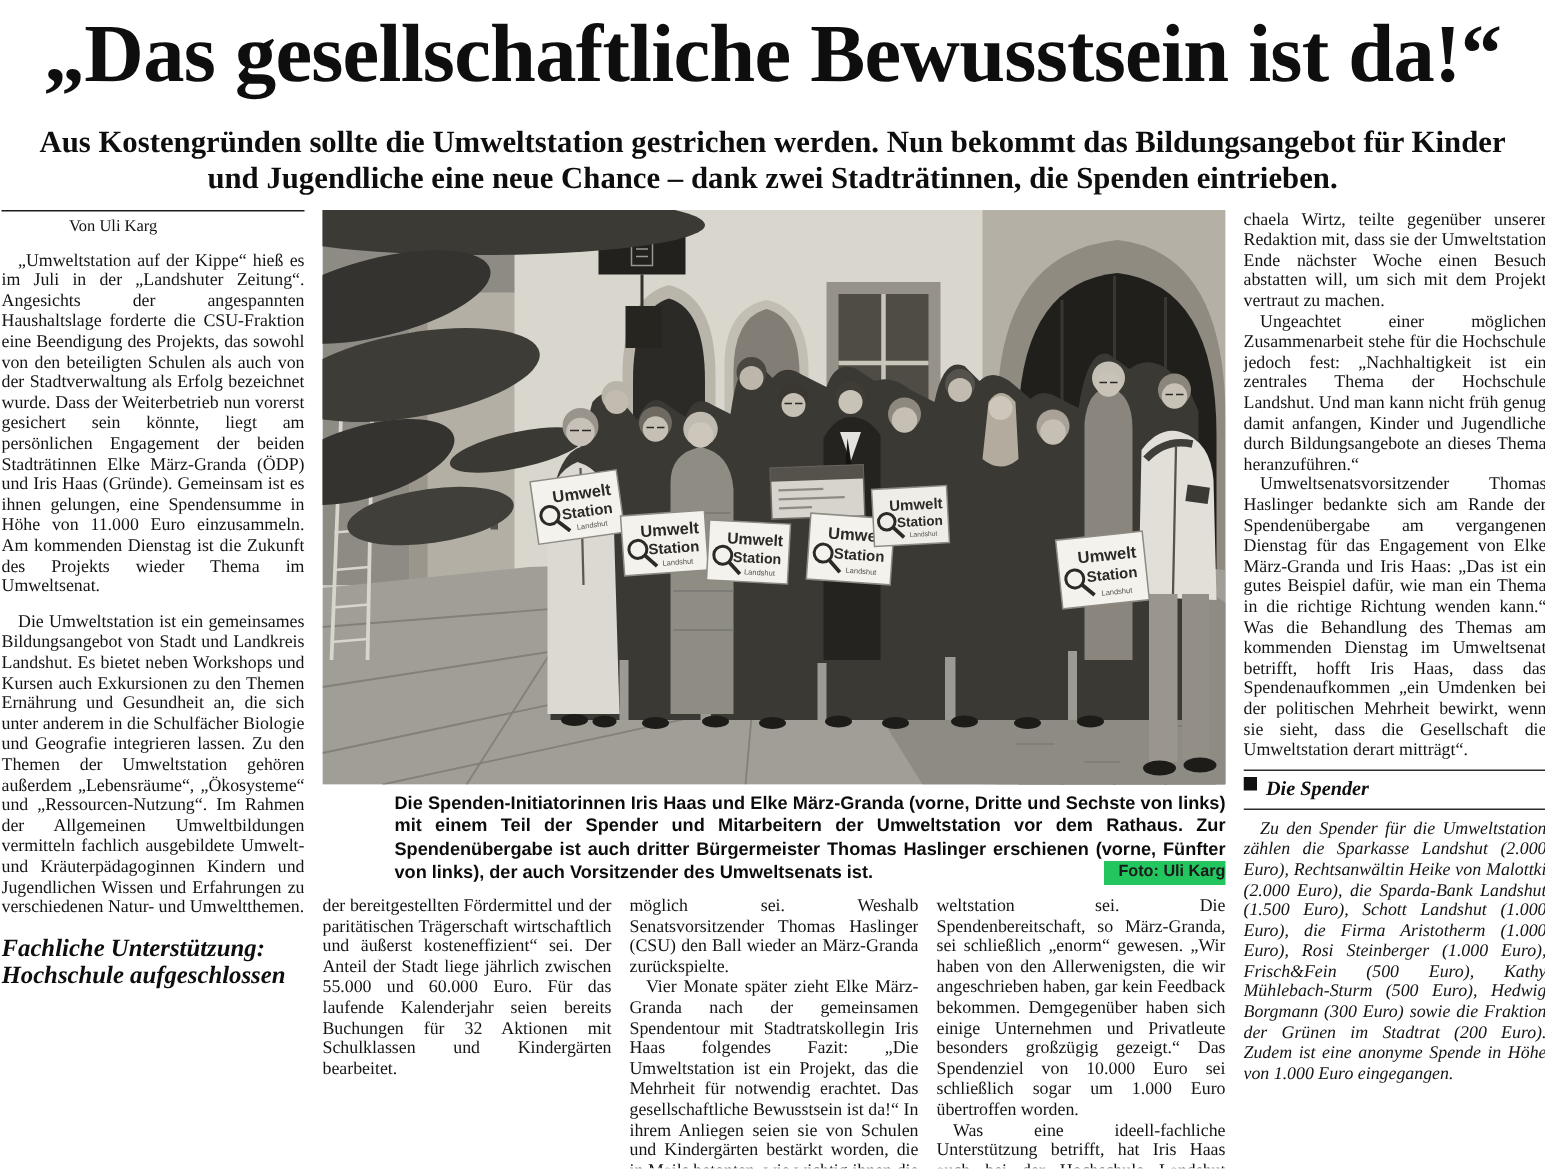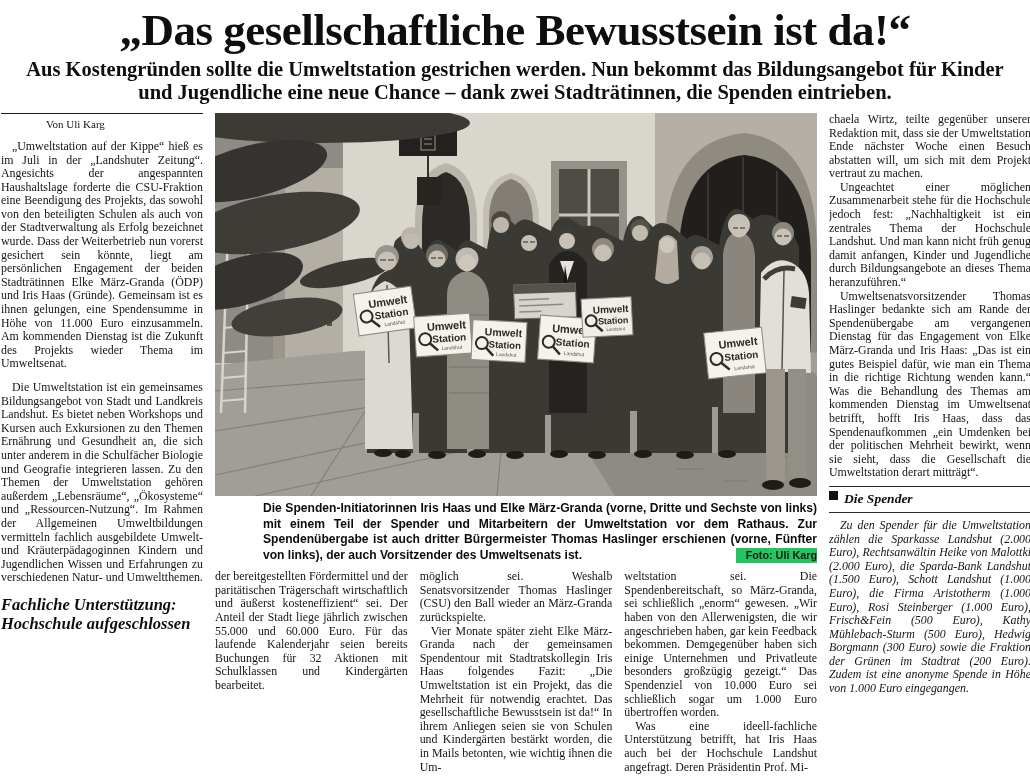--- a/index.html
+++ b/index.html
@@ -5,22 +5,22 @@
   * { box-sizing: border-box; }
   html,body { margin:0; padding:0; background:#ffffff; }
   .page {
     position:relative; width:1030px; height:779px; overflow:hidden;
     background:#ffffff; color:#141414;
     font-family:"Liberation Serif", "DejaVu Serif", serif;
   }
   
   .head { text-align:center; padding-top:4px; }
   .headline {
-    font-size:45px; font-weight:700; line-height:1.08;
-    letter-spacing:-0.5px; margin:2px 0 3px; color:#0e0e0e;
+    font-size:55px; font-weight:700; line-height:1.08;
+    letter-spacing:-0.5px; margin:2px 0 19px; color:#0e0e0e;
   }
   .subheadline {
     font-size:20.5px; font-weight:700; line-height:1.13;
     max-width:1008px; margin:0 auto 9px; color:#0e0e0e;
   }
   
   .body-grid { display:flex; gap:12px; padding:0 1px; height:650px; }
   .col-left, .col-right { width:202px; flex:none; overflow:hidden; }
   .col-left { border-top:1.5px solid #1c1c1c; padding-top:2px; }
   .center { width:602px; flex:none; }

